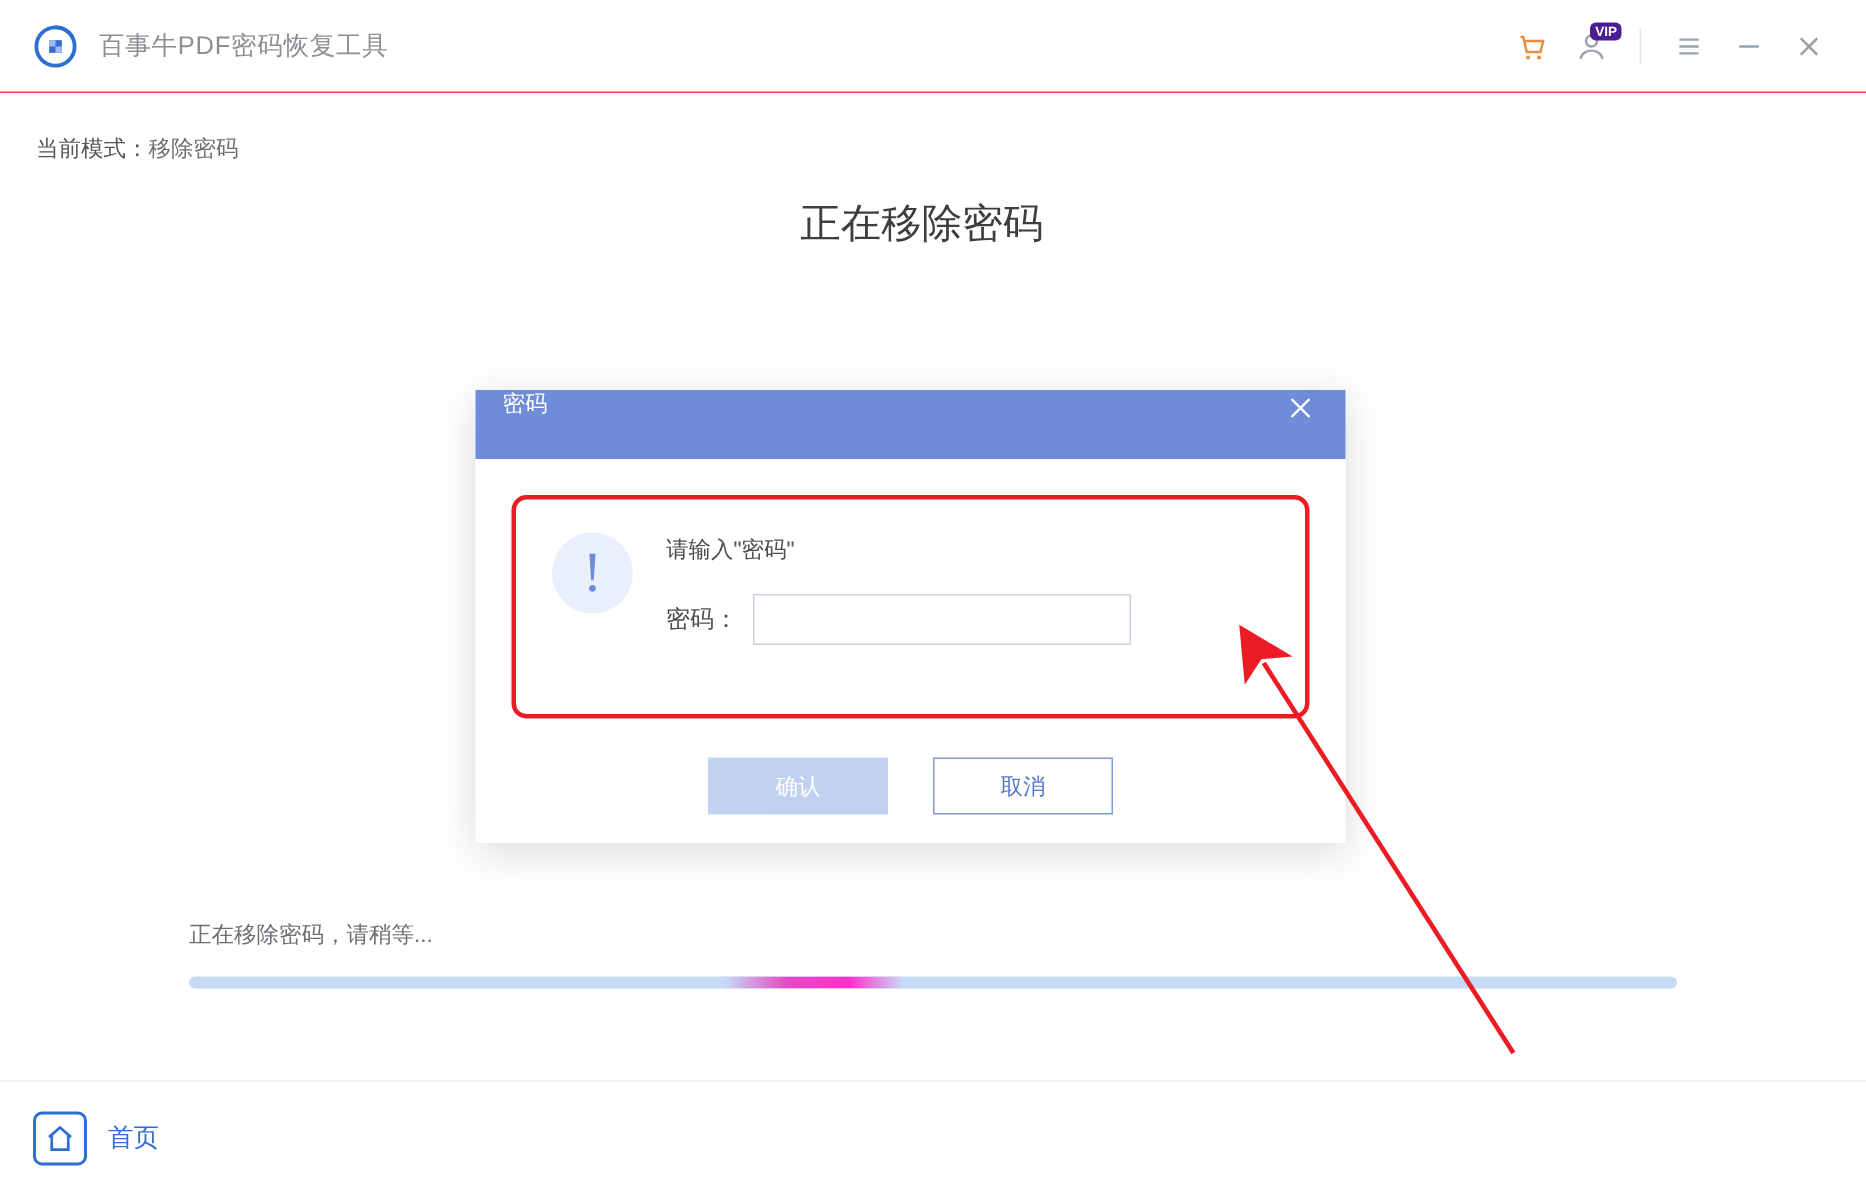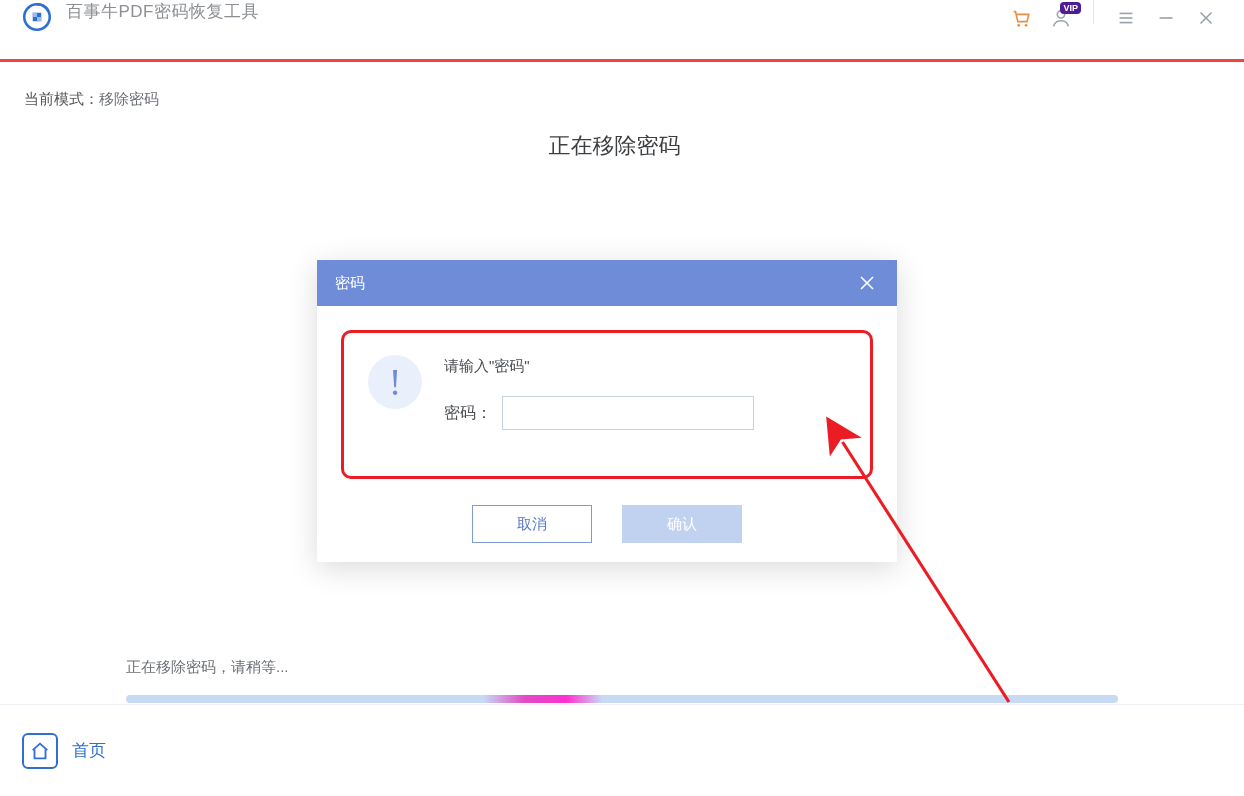--- a/index.html
+++ b/index.html
@@ -1,37 +1,37 @@
 <!DOCTYPE html>
 <html><head>
 <meta charset="utf-8">
 <style>
   * { box-sizing: border-box; margin: 0; padding: 0; }
   html, body { width: 1244px; height: 796px; font-family: "Microsoft YaHei", "PingFang SC", sans-serif; background: #ffffff; color: #333; overflow: hidden; }
 
   
-  .titlebar { height: 62px; display: flex; align-items: flex-start; padding: 0 20px; border-bottom: 3px solid #ef4444; }
+  .titlebar { height: 62px; display: flex; align-items: center; padding: 0 20px; border-bottom: 1px solid #ef4444; }
   .titlebar .logo { width: 34px; height: 34px; margin-right: 12px; display:flex; align-items:center; justify-content:center; }
   .titlebar .app-title { color: #8c8f93; font-size: 17px; letter-spacing: 0.5px; }
   .titlebar .spacer { flex: 1; }
   .titlebar .tb-icon { width: 36px; height: 36px; display: flex; align-items: center; justify-content: center; color: #9aa3ad; cursor: pointer; margin-left: 4px; }
   .titlebar .tb-icon svg { width: 22px; height: 22px; }
   .tb-sep { width: 1px; height: 24px; background: #e2e6ea; margin: 0 10px 0 14px; }
   .vip-badge { position: relative; }
   .vip-badge .badge { position: absolute; top: 2px; right: -2px; background: #4c1d95; color: #fff; border-radius: 4px; font-size: 9px; padding: 1px 3px; line-height: 10px; font-weight: 700; }
 
   
   .content { position: relative; padding: 28px 39px 0 24px; height: 660px; }
   .mode-line { font-size: 15px; color: #6b6f74; }
   .mode-line .mode-label { color: #555; }
-  .heading { text-align: center; font-size: 22px; color: #3c3f42; margin-top: 22px; font-weight: 400; }
+  .heading { text-align: center; font-size: 27px; color: #3c3f42; margin-top: 22px; font-weight: 400; }
 
   
   .dialog { position: absolute; left: 317px; top: 198px; width: 580px; height: 302px; background: #ffffff; box-shadow: 0 6px 28px rgba(0,0,0,0.15); }
-  .dlg-head { height: 46px; background: #6f8cd9; color: #fff; display: flex; align-items: center; padding: 0 18px; font-size: 15px; gap: 36px; }
+  .dlg-head { height: 46px; background: #6f8cd9; color: #fff; display: flex; padding: 0 18px; font-size: 15px; gap: 36px; }
   .dlg-head .dlg-title { flex: 1; }
   .dlg-head .dlg-close { width: 24px; height: 24px; display:flex; align-items:center; justify-content:center; cursor:pointer; color:#fff; }
   .dlg-head .dlg-close svg { width: 16px; height: 16px; }
 
   .dlg-body { padding: 24px 24px 0 24px; position: relative; }
   .highlight-box { border: 3px solid #ec1c24; border-radius: 10px; padding: 22px 24px 46px 24px; display: flex; align-items: flex-start; }
   .excl-circle { width: 54px; height: 54px; border-radius: 50%; background: #e9effb; display:flex; align-items:center; justify-content:center; color:#6f8cd9; font-size: 38px; font-weight: 400; margin-right: 22px; flex: 0 0 auto; font-family: Georgia, serif; }
   .input-block { padding-top: 2px; }
   .prompt-line { font-size: 15px; color: #4a4d51; margin-bottom: 20px; }
   .field-row { display: flex; align-items: center; }
@@ -41,26 +41,26 @@
   .dlg-actions { display: flex; justify-content: center; gap: 30px; margin-top: 26px; }
   .btn { width: 120px; height: 38px; display:flex; align-items:center; justify-content:center; font-size: 15px; cursor:pointer; user-select:none; }
   .btn-primary { background: #b7cbee; color: #fff; border: none; opacity: 0.85; }
   .btn-secondary { background: #fff; color: #5677c9; border: 1px solid #7e9ad9; }
 
   
   .arrow-overlay { position: absolute; left: 0; top: 0; width: 100%; height: 100%; pointer-events: none; }
 
   
   .progress-area { position: absolute; left: 126px; right: 126px; top: 552px; }
-  .progress-text { font-size: 15px; color: #6b6f74; margin-bottom: 18px; margin-top: 44px; }
+  .progress-text { font-size: 15px; color: #6b6f74; margin-bottom: 18px; }
   .progress-bar { width: 100%; height: 8px; border-radius: 4px; background: #c6daf4; position: relative; overflow: hidden; }
   .progress-chunk { position: absolute; top: 0; height: 100%; left: 36%; width: 12%; background: linear-gradient(90deg, #c6daf4 0%, #e24bc4 35%, #ff2fd0 70%, #c6daf4 100%); }
 
   
-  .footer { position: absolute; left: 0; bottom: 0; height: 92px; width: 100%; border-top: 1px solid #eef2f6; display: flex; align-items: center; padding: 0 22px; }
+  .footer { position: absolute; left: 0; bottom: 0; height: 76px; width: 100%; border-top: 1px solid #eef2f6; display: flex; align-items: center; padding: 0 22px; }
   .home-btn { display: flex; align-items: center; color: #2f6fd1; cursor: pointer; font-size: 17px; }
   .home-btn .home-icon { width: 36px; height: 36px; border: 2px solid #2f6fd1; border-radius: 6px; display:flex; align-items:center; justify-content:center; margin-right: 14px; }
   .home-btn .home-icon svg { width: 22px; height: 22px; }
 </style>
 </head>
 <body>
 
 <div class="titlebar">
   <div class="logo">
     <svg viewBox="0 0 40 40">
@@ -139,22 +139,22 @@
         <div class="input-block">
           <div class="prompt-line">请输入"密码"</div>
           <div class="field-row">
             <div class="field-label">密码：</div>
             <input type="password" class="pw-input" value="" style="">
           </div>
         </div>
       </div>
 
       <div class="dlg-actions">
+        <div class="btn btn-primary">确认</div>
         <div class="btn btn-secondary">取消</div>
-        <div class="btn btn-primary">确认</div>
       </div>
     </div>
   </div>
 
   <div class="progress-area">
     <div class="progress-text">正在移除密码，请稍等...</div>
     <div class="progress-bar">
       <div class="progress-chunk"></div>
     </div>
   </div>

